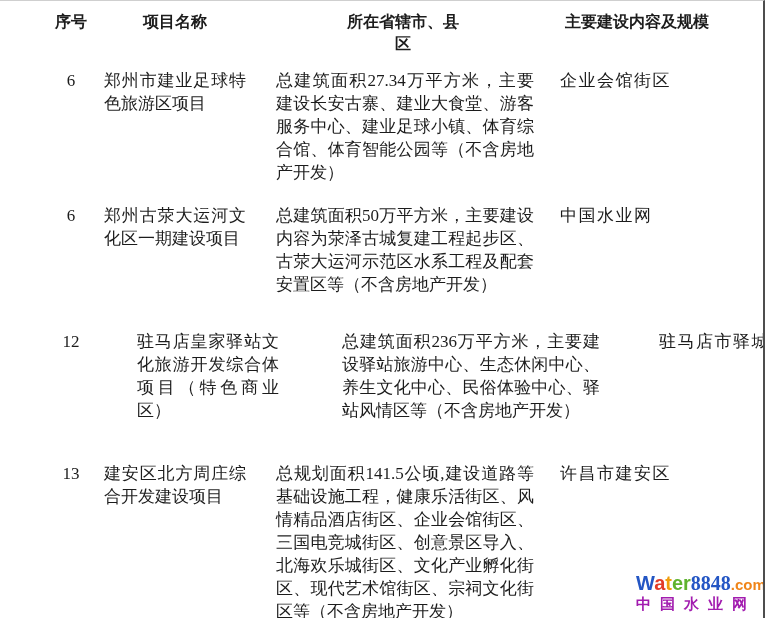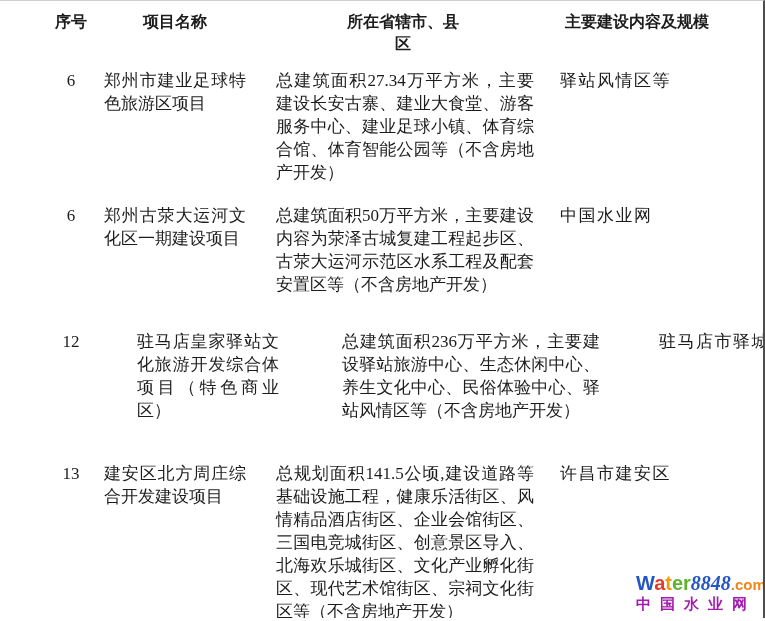--- a/index.html
+++ b/index.html
@@ -56,21 +56,21 @@
   .watermark{
     position:absolute;
     left:636px;top:572px;
     font-family:"Liberation Sans","DejaVu Sans",sans-serif;
     line-height:1;
   }
   .wm-line1{font-size:20px;font-weight:bold;white-space:nowrap;}
   .wm-line1 .wm-sans{font-family:"Liberation Sans","DejaVu Sans",sans-serif;}
   .wm-line1 .wm-serif{
     font-family:"Liberation Serif","DejaVu Serif",serif;
-    font-style:italic;font-size:20px;
+    font-size:20px;
   }
   .wm-line1 .wm-com{font-size:15px;font-weight:bold;}
   .wm-line2{
     margin-top:3px;
     font-size:15px;font-weight:bold;
     letter-spacing:9px;
     white-space:nowrap;
   }
 </style>
 </head>
@@ -84,21 +84,21 @@
     <div class="th th-location">
       <div class="wrapbox">所在省辖市、县区</div>
     </div>
     <div class="th th-content">主要建设内容及规模</div>
   </div>
 
   <div class="grid trow mb-a">
     <div class="cell-num">6</div>
     <div class="cell-name">郑州市建业足球特色旅游区项目</div>
     <div class="cell-content">总建筑面积27.34万平方米，主要建设长安古寨、建业大食堂、游客服务中心、建业足球小镇、体育综合馆、体育智能公园等（不含房地产开发）</div>
-    <div class="cell-location">驿站风情区等</div>
+    <div class="cell-location">企业会馆街区</div>
   </div>
 
   <div class="grid trow mb-b">
     <div class="cell-num">6</div>
     <div class="cell-name">郑州古荥大运河文化区一期建设项目</div>
     <div class="cell-content">总建筑面积50万平方米，主要建设内容为荥泽古城复建工程起步区、古荥大运河示范区水系工程及配套安置区等（不含房地产开发）</div>
     <div class="cell-location">中国水业网</div>
   </div>
 
   <div class="grid trow mb-c">

